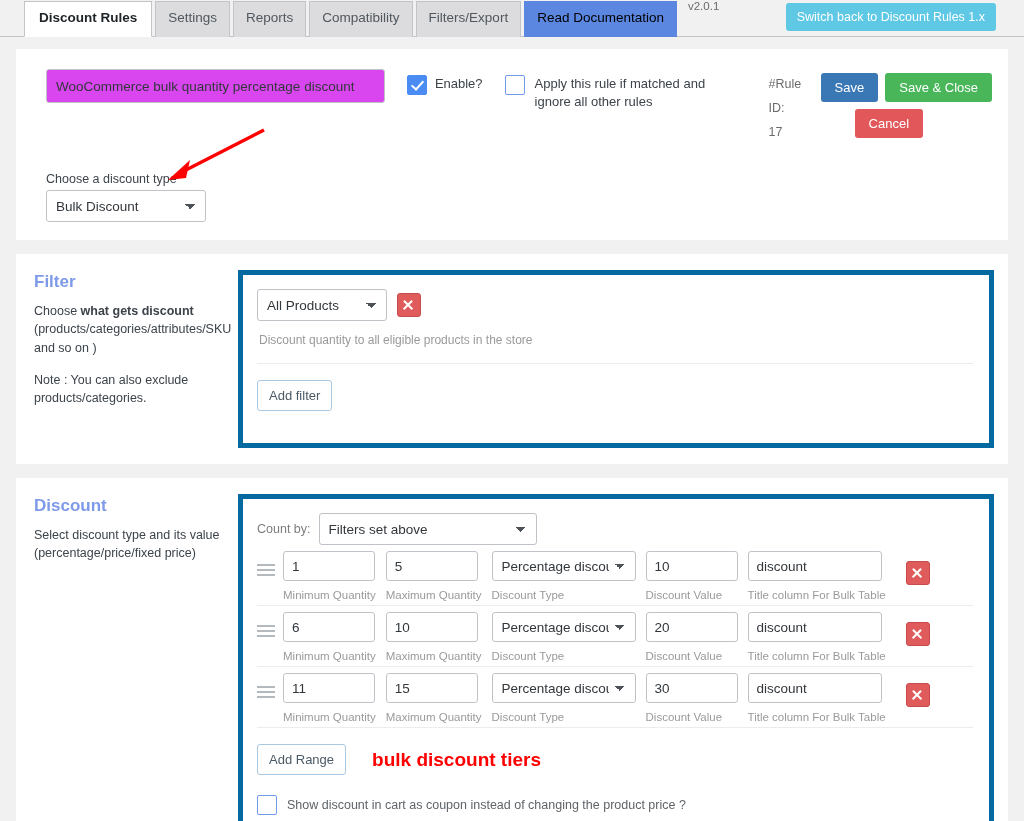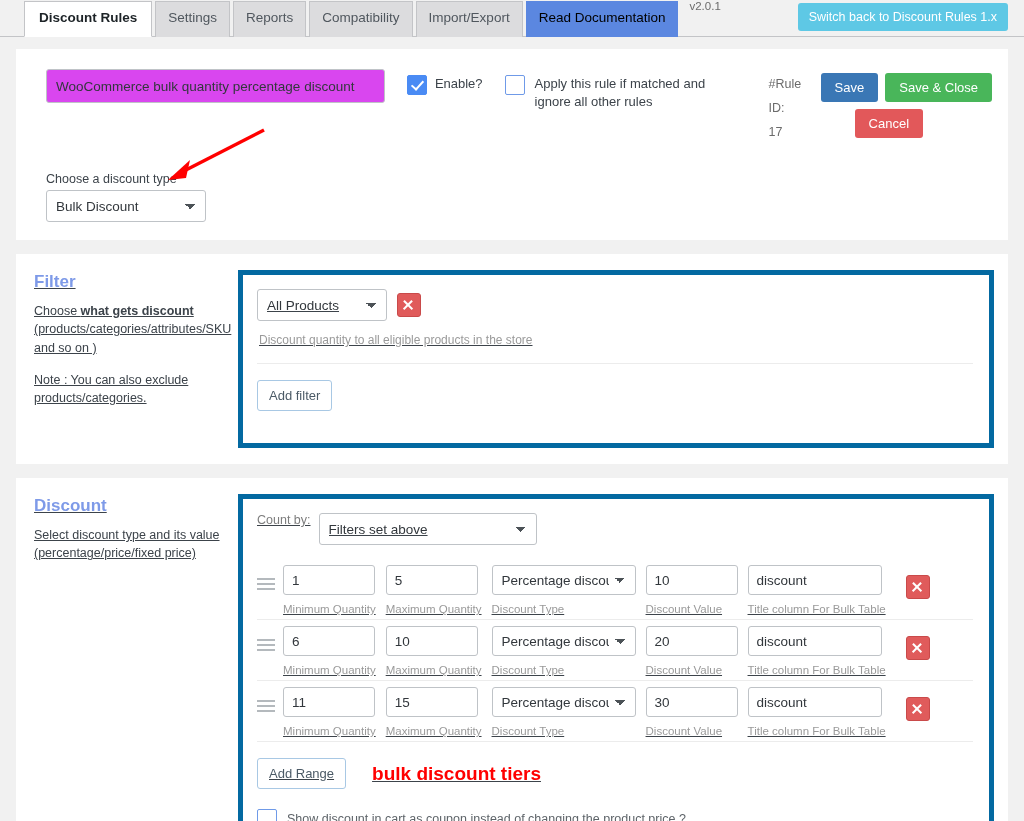--- a/index.html
+++ b/index.html
@@ -58,21 +58,21 @@
   }
   .version {
     font-size: 11.5px;
     color: #6b6b6b;
     margin-left: 8px;
     margin-bottom: 7px;
     white-space: nowrap;
   }
   .switch-btn {
     position: absolute;
-    right: 16px;
+    right: 28px;
     top: 3px;
     background: #5ec8e5;
     color: #ffffff;
     border: none;
     border-radius: 3px;
     font-size: 12.5px;
     font-family: "Liberation Sans", sans-serif;
     padding: 7px 11px;
     cursor: pointer;
     white-space: nowrap;
@@ -207,21 +207,20 @@
     background-size: 5px 5px, 5px 5px;
     background-repeat: no-repeat;
   }
   .select.disc-type { width: 160px; margin-left: 14px; }
 
   
   .section {
     display: flex;
     padding: 16px 14px 16px 18px;
     box-sizing: border-box;
-    text-decoration: underline;
   }
   .sec-left { width: 196px; flex: 0 0 196px; padding-top: 2px; }
   .sec-title {
     color: #7e9ae8;
     font-size: 17px;
     font-weight: bold;
     margin: 0 0 10px 0;
   }
   .sec-desc {
     font-size: 12.5px;
@@ -281,21 +280,21 @@
     color: #4b5a66;
     font-size: 13px;
     font-family: "Liberation Sans", sans-serif;
     padding: 7px 11px;
     cursor: pointer;
   }
 
   
   .countby {
     display: flex;
-    margin-bottom: 14px;
+    align-items: center;
   }
   .countby-label {
     font-size: 12.5px;
     color: #7d7d7d;
     margin-right: 8px;
   }
   .select.countby-sel { width: 218px; }
 
   .tier-row {
     display: flex;
@@ -375,21 +374,21 @@
   }
 </style>
 </head>
 <body>
 
 <div class="tabbar">
   <a class="tab active">Discount Rules</a>
   <a class="tab">Settings</a>
   <a class="tab">Reports</a>
   <a class="tab">Compatibility</a>
-  <a class="tab">Import/Export</a>
+  <a class="tab">Filters/Export</a>
   <a class="tab doc">Read Documentation</a>
   <span class="version">v2.0.1</span>
   <button class="switch-btn">Switch back to Discount Rules 1.x</button>
 </div>
 
 <div class="panel first">
   <div class="headrow">
 
     <input class="rule-name" type="text" value="WooCommerce bulk quantity percentage discount" style="">
 

